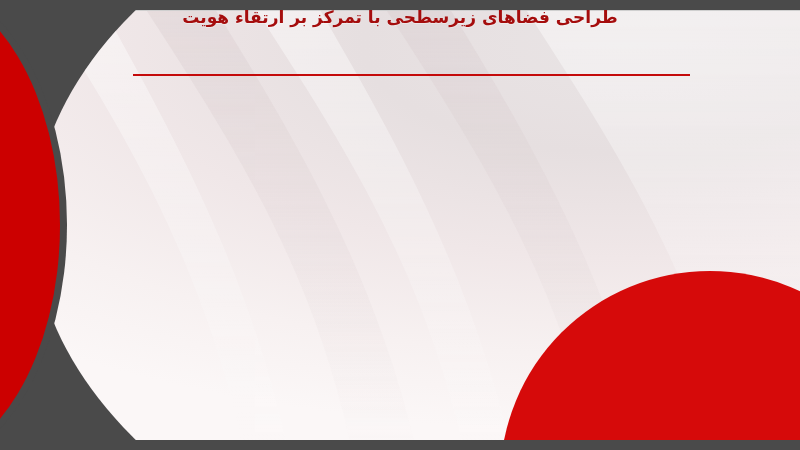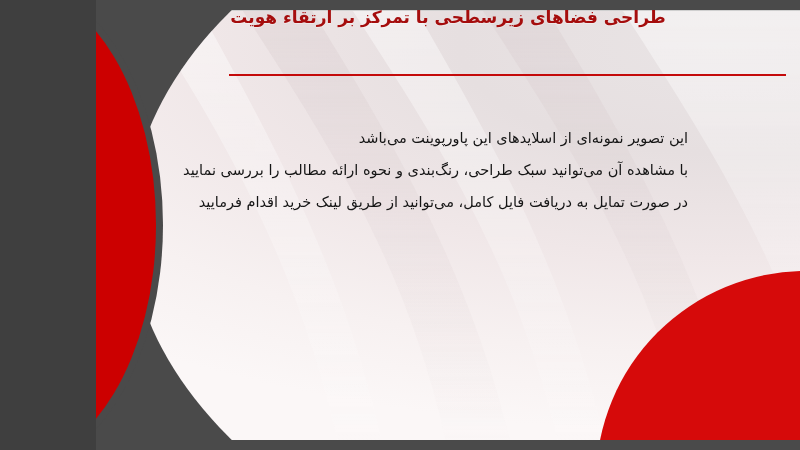--- a/index.html
+++ b/index.html
@@ -12,21 +12,21 @@
   body {
     width: 800px;
     height: 450px;
     overflow: hidden;
     font-family: "DejaVu Sans", "Liberation Sans", sans-serif;
   }
 
   
   .slide {
     position: relative;
-    width: 704px;
+    width: 800px;
     height: 450px;
     background: #4a4a4a;
     overflow: hidden;
   }
 
   
   .panel {
     position: absolute;
     left: 14px;
     top: 10px;
@@ -172,20 +172,15 @@
 
   </div>
 
   <div class="red-ellipse"></div>
 
   <div class="title-block">
     <div class="title-line">طراحی فضاهای زیرسطحی با تمرکز بر ارتقاء هویت</div>
   </div>
   <div class="title-rule"></div>
 
-  <div class="body-block">
-    <div class="body-line">این تصویر نمونه‌ای از اسلایدهای این پاورپوینت می‌باشد</div>
-    <div class="body-line">با مشاهده آن می‌توانید سبک طراحی، رنگ‌بندی و نحوه ارائه مطالب را بررسی نمایید</div>
-    <div class="body-line">در صورت تمایل به دریافت فایل کامل، می‌توانید از طریق لینک خرید اقدام فرمایید</div>
-  </div>
 
   <div class="bottom-frame"></div>
 </div>
 
 </body></html>

